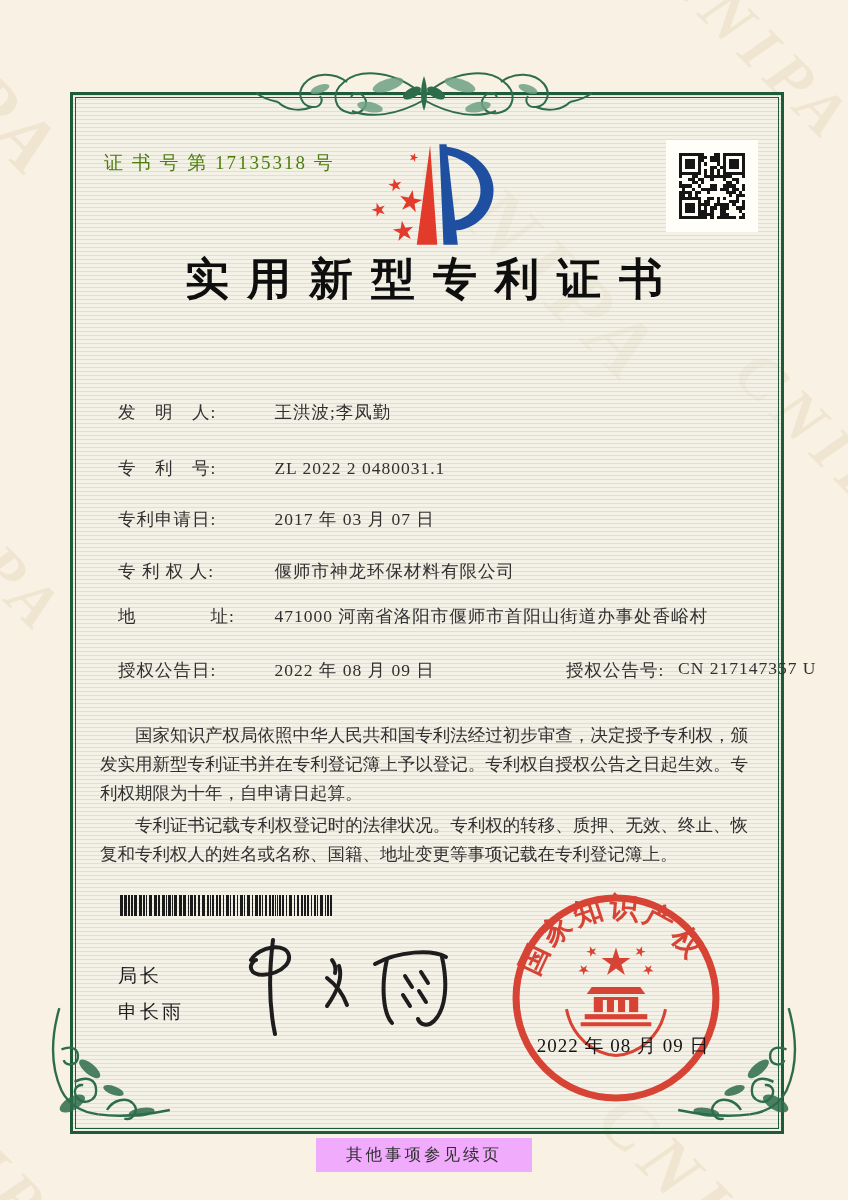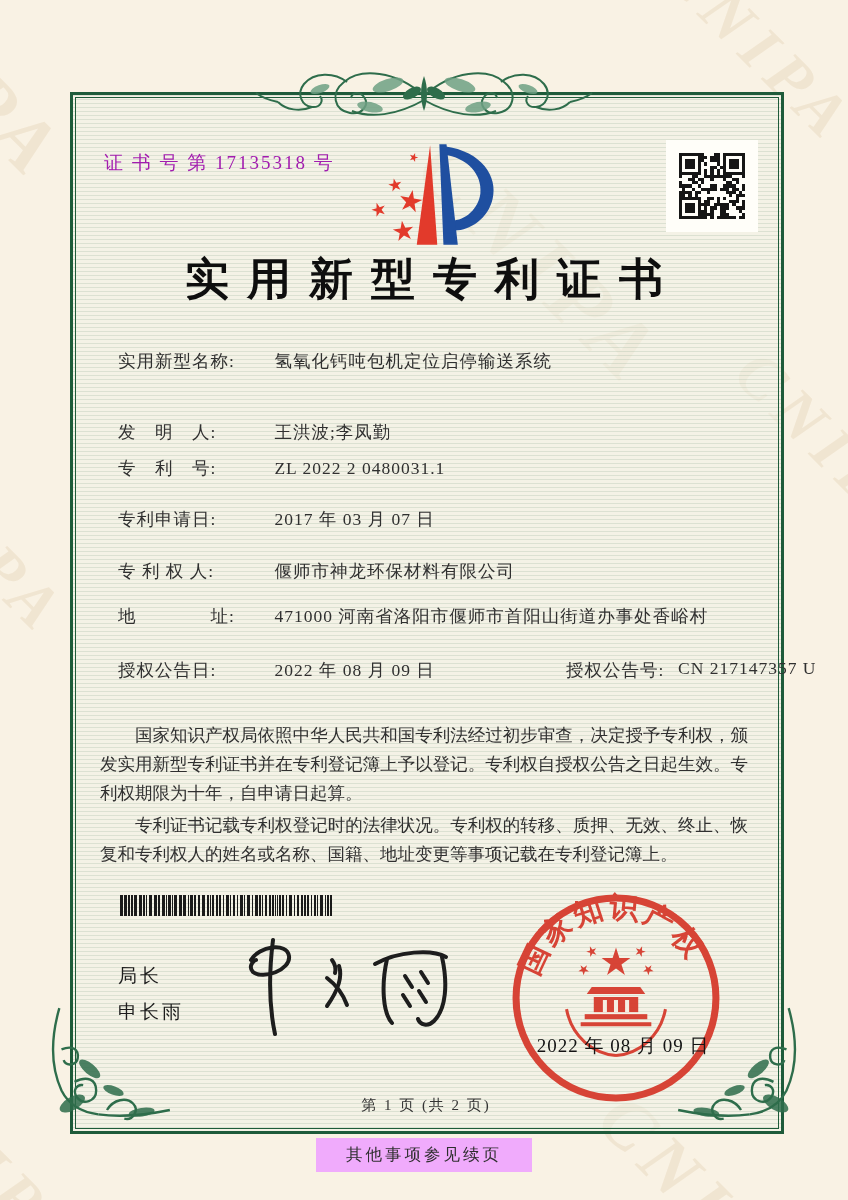--- a/index.html
+++ b/index.html
@@ -22,21 +22,21 @@
     background:
       repeating-linear-gradient(to bottom, rgba(122,158,130,.20) 0 1px, rgba(122,158,130,0) 1px 4px),
       rgba(240,242,231,.55);
   }
   .frame::after{
     content:""; position:absolute; inset:2px; border:1px solid #1e5b3a; pointer-events:none;
   }
   .deco{position:absolute; z-index:4;}
   
   .content{position:absolute; inset:0; z-index:5;}
-  .cert-no{position:absolute; left:104px; top:150px; font-size:19px; letter-spacing:2px; color:#a21caf;}
+  .cert-no{position:absolute; left:104px; top:150px; font-size:19px; letter-spacing:2px; color:#4d7c0f;}
   .logo{position:absolute; left:348px; top:138px; width:156px; height:118px;}
   .qr-pad{position:absolute; left:666px; top:140px; width:92px; height:92px; background:#fffef9;}
   .qr-pad svg{position:absolute; left:13px; top:13px;}
   .title{
     position:absolute; left:70px; top:250px; width:712px; text-align:center;
     font-size:44px; font-weight:bold; letter-spacing:18px; padding-left:14px; box-sizing:border-box; color:#0e0e0e;
   }
   .field-row{position:absolute; left:118px; font-size:17.5px; white-space:nowrap; color:#303030;}
   .field-row .lbl{display:inline-block; min-width:138px; letter-spacing:1px;}
   .field-row .val{margin-left:14px; letter-spacing:1px;}
@@ -389,25 +389,21 @@
           <rect x="15" y="20" width="1" height="1" fill="#161616"></rect>
           <rect x="16" y="20" width="1" height="1" fill="#161616"></rect>
           <rect x="17" y="20" width="1" height="1" fill="#161616"></rect>
           <rect x="19" y="20" width="1" height="1" fill="#161616"></rect>
           <rect x="20" y="20" width="1" height="1" fill="#161616"></rect>
         </svg>
     </div>
 
     <div class="title">实用新型专利证书</div>
 
-    <div class="field-row" style="top:349px;">
-      <span class="lbl">实用新型名称:</span>
-      <span class="val">氢氧化钙吨包机定位启停输送系统</span>
-    </div>
-    <div class="field-row" style="top:420px;">
+    <div class="field-row" style="top:400px;">
       <span class="lbl">发　明　人:</span>
       <span class="val">王洪波;李凤勤</span>
     </div>
     <div class="field-row" style="top:456px;">
       <span class="lbl">专　利　号:</span>
       <span class="val">ZL 2022 2 0480031.1</span>
     </div>
     <div class="field-row" style="top:507px;">
       <span class="lbl">专利申请日:</span>
       <span class="val">2017 年 03 月 07 日</span>
@@ -539,16 +535,15 @@
         <rect x="74" y="121" width="62" height="5"></rect>
         <rect x="70" y="129" width="70" height="4"></rect>
       </g>
       <g stroke="#d63a2c" stroke-width="3" fill="none">
         <path d="M105,162 C82,160 61,143 56,116"></path>
         <path d="M105,162 C128,160 149,143 154,116"></path>
       </g>
     </svg>
     <div class="seal-date">2022 年 08 月 09 日</div>
 
-    <div class="page-indicator">第 1 页 (共 2 页)</div>
     <div class="note-box">其他事项参见续页</div>
   </div>
 </div>
 
 </body></html>

